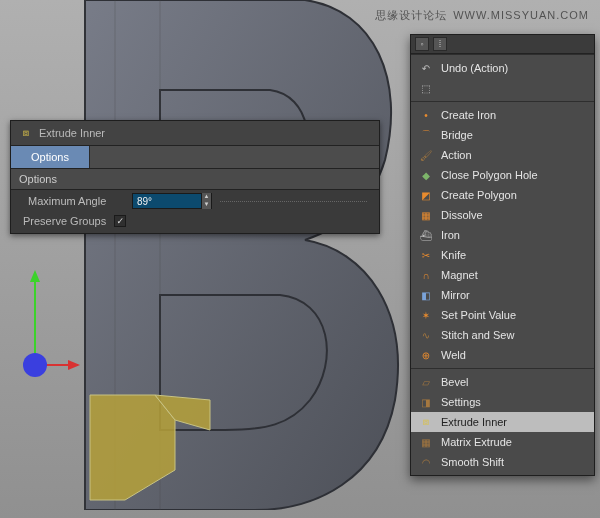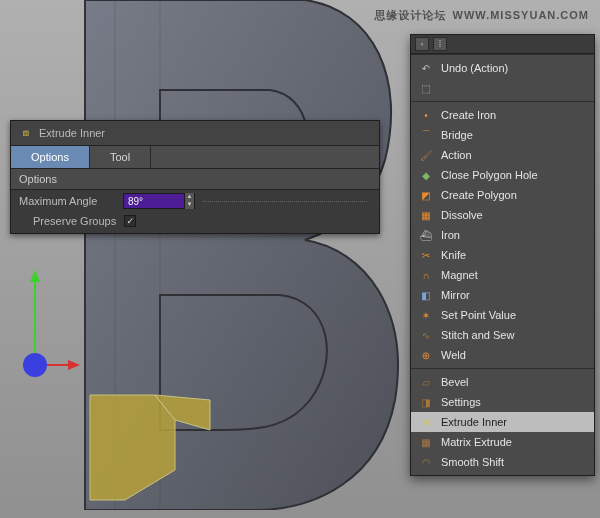--- a/index.html
+++ b/index.html
@@ -2,38 +2,38 @@
 <html><head>
 <meta charset="utf-8">
 <style>
   * { box-sizing: border-box; margin: 0; padding: 0; font-family: Arial, sans-serif; }
   body { width: 600px; height: 518px; background: #888; position: relative; overflow: hidden; }
   .viewport { position: absolute; inset: 0; background: linear-gradient(180deg,#b0b0b0,#909090); }
   .letter { position:absolute; left:55px; top:0; width:350px; height:510px; }
   .letter svg { width:100%; height:100%; }
   .axis { position:absolute; left:20px; top:270px; width:60px; height:110px; }
   .watermark { position:absolute; top:8px; right:5px; font-size:10px; color:rgba(0,0,0,.35); }
-  .watermark span { color:rgba(0,0,0,.55); font-size:11px; letter-spacing:1px; margin-right:6px;font-weight:bold;}
+  .watermark span { color:rgba(0,0,0,.55); font-size:11px; letter-spacing:1px; margin-right:6px;}
   
   .panel { position:absolute; left:10px; top:120px; width:370px; background:#3a3a3a; border:1px solid #1e1e1e; box-shadow:0 2px 6px rgba(0,0,0,.5); color:#bababa; font-size:11px; }
   .panel-title { display:flex; align-items:center; gap:6px; padding:5px 8px; background:#434343; border-bottom:1px solid #222; font-size:11px; }
   .tabs { display:flex; }
   .tab { flex:0 0 auto; padding:5px 20px; background:#4c4c4c; border-right:1px solid #2a2a2a; font-size:11px; color:#d7d7d7; cursor:pointer; }
   .tab.active { background:#6a8ab4; color:#fff; }
   .tabs .rest { flex:1; background:#4c4c4c; }
   .opts-head { padding:4px 8px; background:#4a4a4a; border-top:1px solid #222; border-bottom:1px solid #222; font-size:11px; color:#ccc; }
   .optrow { display:flex; align-items:center; padding:3px 8px; gap:4px; }
-  .optlabel { width:100px; color:#bdbdbd; }
+  .optlabel { width:100px; color:#bdbdbd;margin-left:9px; }
   .dots { flex:1; border-bottom:1px dotted #666; height:1px; margin:0 4px; }
-  .spin { display:flex; align-items:center; width:72px; background:#4c1d95; border:1px solid #1a1a1a; height:16px; }
+  .spin { display:flex; align-items:center; width:80px; background:#0c4a6e; border:1px solid #1a1a1a; height:16px; }
   .spin span { flex:1; padding:0 4px; color:#eee; font-size:10px; }
   .spin .btns { width:10px; display:flex; flex-direction:column; }
   .spin .btns div { height:8px; background:#555; border-left:1px solid #1a1a1a; font-size:6px; color:#ccc; text-align:center; line-height:7px; }
   .chk { width:12px; height:12px; background:#2f2f2f; border:1px solid #1a1a1a; display:inline-flex; align-items:center; justify-content:center; color:#ddd; font-size:9px; }
-  .subrow { display:flex; align-items:center; padding:3px 22px 6px; gap:8px; }
+  .subrow { display:flex; align-items:center; padding:3px 0 6px; gap:8px;margin-left:12px; }
   
   .menu { position:absolute; right:5px; top:34px; width:185px; background:#4a4a4a; border:1px solid #1f1f1f; box-shadow:0 4px 10px rgba(0,0,0,.5); font-size:11px; color:#e4e4e4; }
   .mhead { background:#3b3b3b; padding:2px 4px; display:flex; gap:4px; border-bottom:1px solid #222;}
   .mhead div { width:14px; height:14px; background:#555; border:1px solid #2a2a2a; color:#ccc; font-size:9px; text-align:center; line-height:12px;}
   .msec { border-top:1px solid #2e2e2e; padding:3px 0; }
   .msec:first-of-type{border-top:none;}
   .mitem { display:flex; align-items:center; gap:8px; padding:3px 8px; cursor:pointer; }
   .mitem.sel { background:#bdbdbd; color:#222; }
   .mitem.sel .icon { filter:none; }
   .icon { width:14px; height:14px; display:inline-flex; align-items:center; justify-content:center; font-size:10px; }
@@ -81,21 +81,20 @@
   </div>
 </div>
 
 <div class="panel">
   <div class="panel-title">
     <span class="icon i-yellow">⧈</span>
     <span>Extrude Inner</span>
   </div>
   <div class="tabs">
     <div class="tab active">Options</div>
-    <div class="tab">Tool</div>
     <div class="rest"></div>
   </div>
   <div class="opts-head">Options</div>
 
   <div class="optrow">
     <span class="optlabel">Maximum Angle</span>
     <div class="spin">
         <span>89°</span>
         <div class="btns">
           <div>▲</div>

